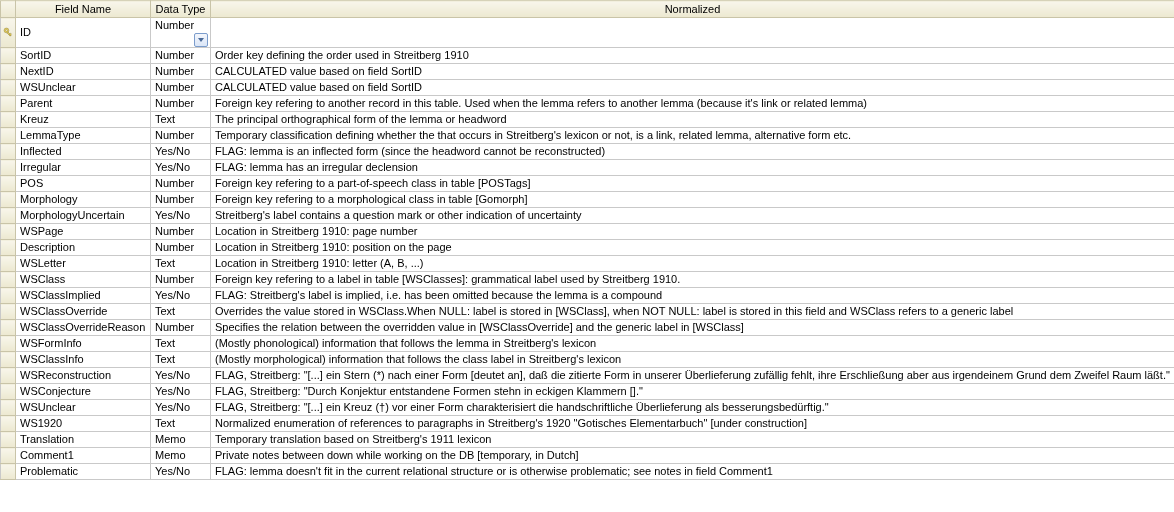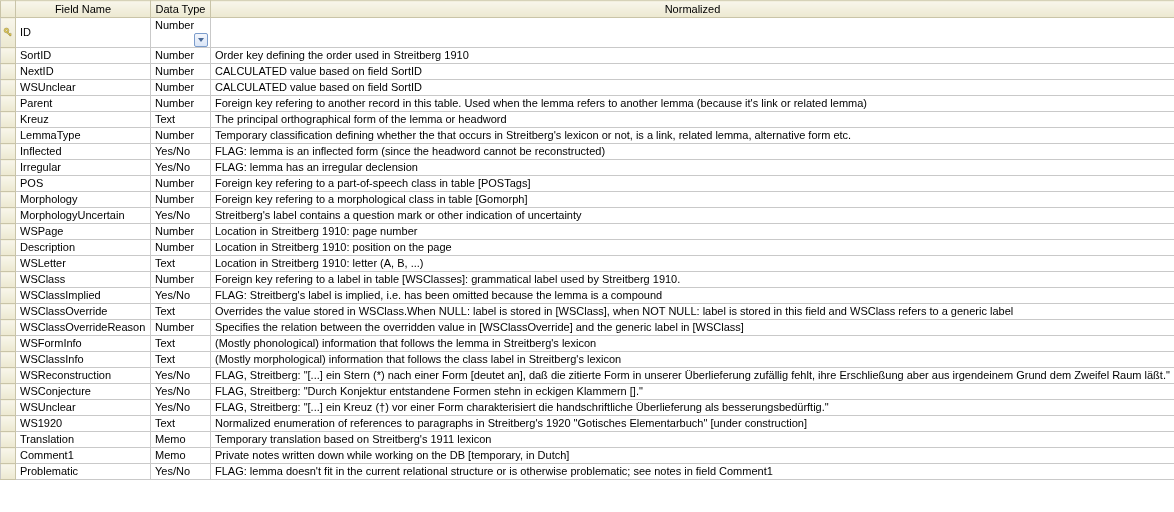--- a/index.html
+++ b/index.html
@@ -255,21 +255,21 @@
       <tr>
         <td class="selector"></td>
         <td>Translation</td>
         <td class="type">Memo</td>
         <td>Temporary translation based on Streitberg's 1911 lexicon</td>
       </tr>
       <tr>
         <td class="selector"></td>
         <td>Comment1</td>
         <td class="type">Memo</td>
-        <td>Private notes written down while working on the DB [temporary, in Dutch]</td>
+        <td>Private notes between down while working on the DB [temporary, in Dutch]</td>
       </tr>
       <tr>
         <td class="selector"></td>
         <td>Problematic</td>
         <td class="type">Yes/No</td>
         <td>FLAG: lemma doesn't fit in the current relational structure or is otherwise problematic; see notes in field Comment1</td>
       </tr>
     </tbody>
 </table>
 

